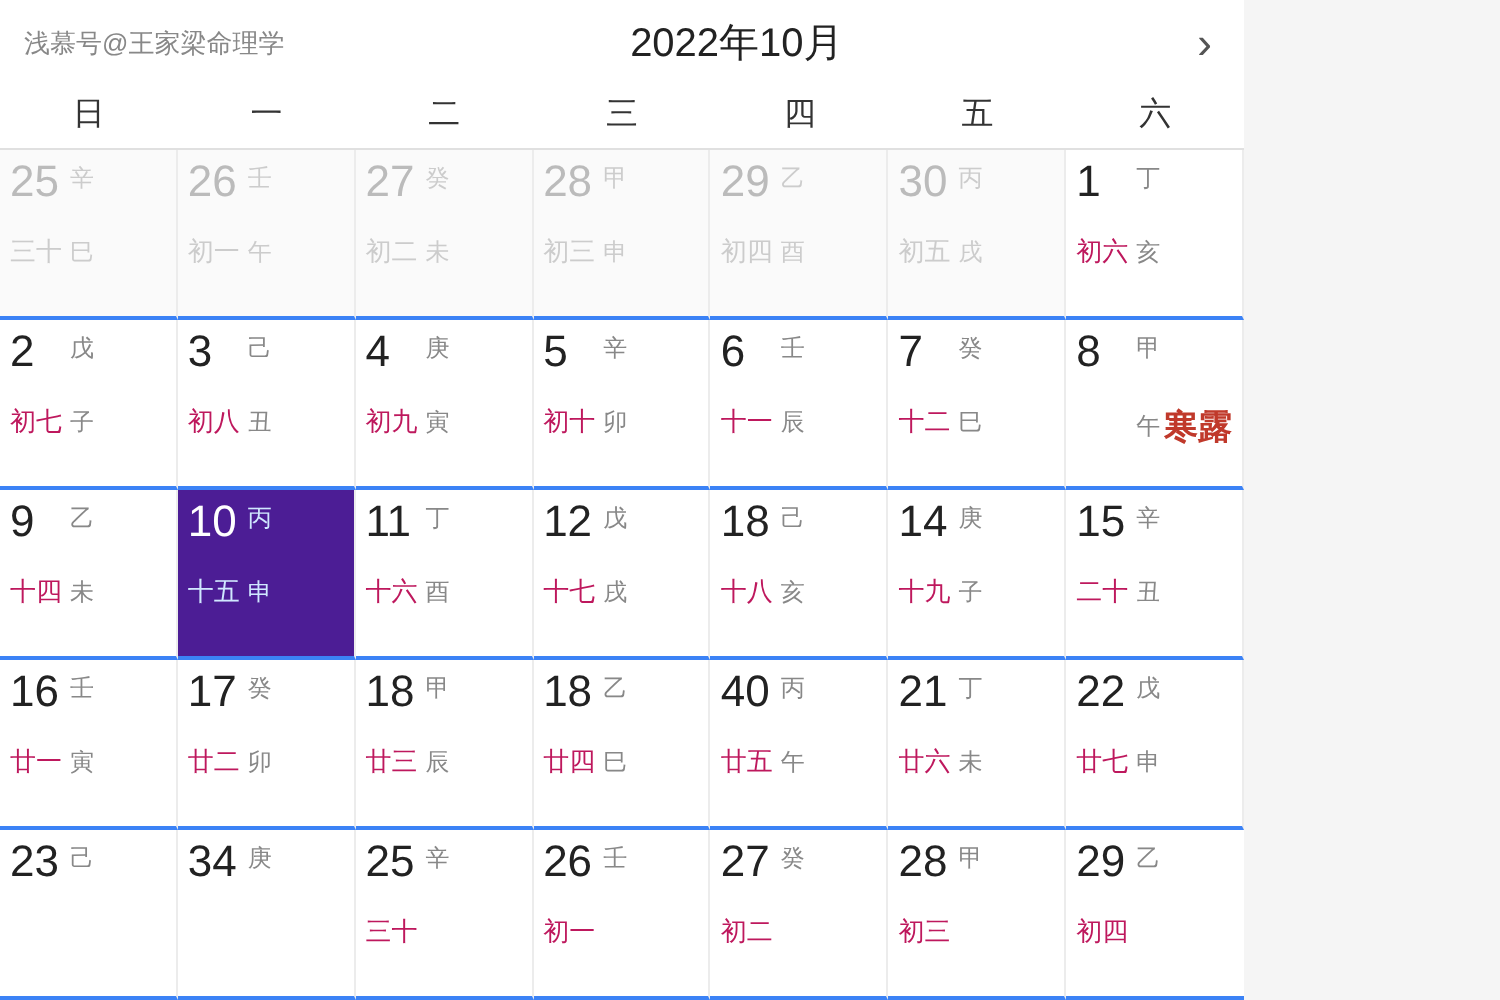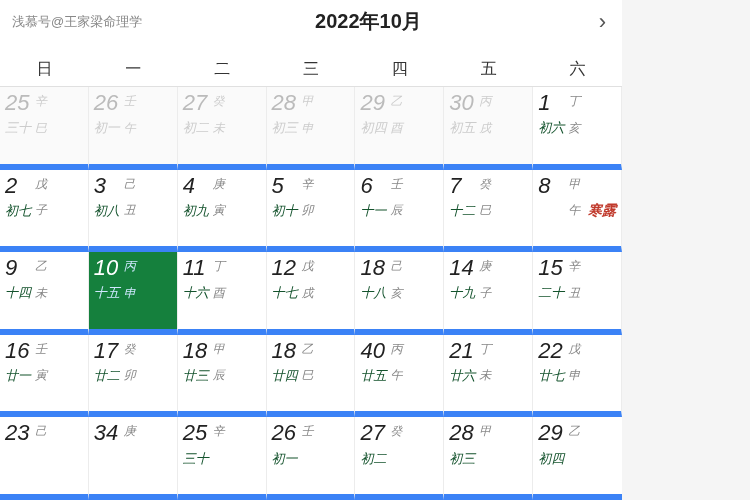--- a/index.html
+++ b/index.html
@@ -9,36 +9,35 @@
       font-family: 'PingFang SC', 'Microsoft YaHei', sans-serif;
       background: #f5f5f5;
       overflow: hidden;
     }
     .container {
       width: 622px;
       height: 500px;
       background: #fff;
       display: flex;
       flex-direction: column;
-      gap: 12px;
     }
     .top-bar {
       display: flex;
       align-items: center;
       justify-content: space-between;
       padding: 8px 12px 4px 12px;
       background: #fff;
     }
     .watermark {
       font-size: 13px;
       color: #888;
     }
     .month-title {
       font-size: 20px;
-      font-weight: 700;
+      font-weight: 400;
       color: #222;
       text-align: center;
       flex: 1;
     }
     .nav-arrow {
       font-size: 22px;
       color: #555;
       cursor: pointer;
       padding: 0 4px;
     }
@@ -61,35 +60,34 @@
       font-weight: 400;
     }
     .days-grid {
       display: grid;
       grid-template-columns: repeat(7, 1fr);
       grid-template-rows: repeat(5, 1fr);
       flex: 1;
     }
     .day-cell {
       border-right: 1px solid #ececec;
-      border-bottom: 6px solid #3b82f6;
+      border-bottom: 2px solid #3b82f6;
       padding: 4px 5px;
       display: flex;
       flex-direction: column;
       align-items: flex-start;
       position: relative;
       min-height: 72px;
       background: #fff;
-      font-style: italic;
     }
     .day-cell.other-month {
       background: #fafafa;
     }
     .day-cell.today {
-      background: #15803d;
+      background: #4c1d95;
     }
     .day-top {
       display: flex;
       flex-direction: row;
       align-items: flex-start;
       width: 100%;
     }
     .day-num {
       font-size: 22px;
       font-weight: 500;
@@ -113,47 +111,47 @@
     .ganzhi-top.today {
       color: #d0e8ff;
     }
     .ganzhi-top.other-month {
       color: #ccc;
     }
     .lunar-row {
       display: flex;
       flex-direction: row;
       align-items: center;
-      margin-top: 4px;
+      margin-top: 14px;
       width: 100%;
     }
     .lunar-day {
       font-size: 13px;
-      color: #14532d;
+      color: #be185d;
       min-width: 28px;
     }
     .lunar-day.other-month {
       color: #ccc;
     }
     .lunar-day.today {
       color: #d0e8ff;
     }
     .ganzhi-bot {
       font-size: 12px;
       color: #888;
       margin-left: 2px;
     }
     .ganzhi-bot.other-month {
       color: #ccc;
     }
     .ganzhi-bot.today {
       color: #d0e8ff;
     }
     .term-badge {
-      font-size: 14px;
+      font-size: 17px;
       color: #c0392b;
       font-weight: bold;
       margin-left: auto;
       align-self: flex-start;
       white-space: nowrap;
     }
     .day-cell:last-child {
       border-right: none;
     }
   </style>

